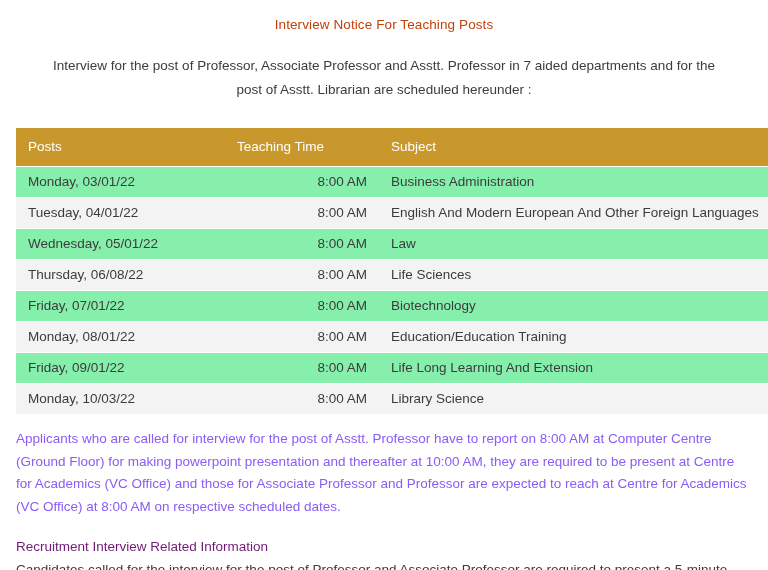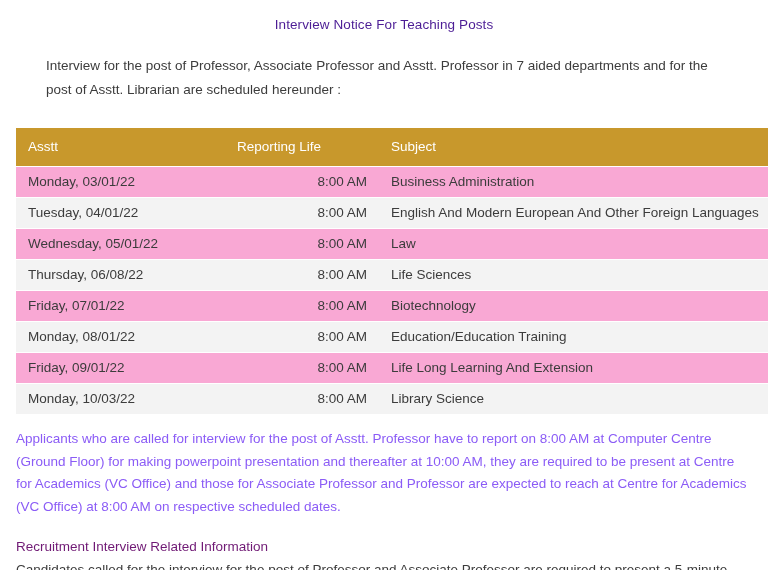--- a/index.html
+++ b/index.html
@@ -16,26 +16,26 @@
   }
   .page {
     width: 768px;
     height: 570px;
     position: relative;
     box-sizing: border-box;
   }
   .doc-title {
     text-align: center;
     font-size: 13.5px;
-    color: #4c1d95;
+    color: #c2410c;
     padding-top: 17px;
     letter-spacing: 0.1px;
   }
   .intro {
-    text-align: left;
+    text-align: center;
     font-size: 13.5px;
     color: #3c3c3c;
     line-height: 1.75;
     margin: 22px 46px 0 46px;
   }
   table.schedule {
     border-collapse: collapse;
     width: 736px;
     margin: 27px 16px 0 16px;
     table-layout: fixed;
@@ -47,21 +47,21 @@
     font-size: 13.5px;
     text-align: left;
     padding: 11px 12px 12px 12px;
     border: none;
   }
   table.schedule tbody td {
     font-size: 13.5px;
     color: #3c3c3c;
     padding: 7px 12px 8px 12px;
     border-top: 1px solid #ffffff;
-    background: #f9a8d4;
+    background: #86efac;
   }
   table.schedule tbody tr:nth-child(even) td {
     background: #f3f3f3;
   }
   td.col-time, th.col-time {
     text-align: right;
   }
   th.col-time {
     text-align: left;
     padding-left: 16px;
@@ -92,22 +92,22 @@
 
 <div class="page">
 
   <div class="doc-title">Interview Notice For Teaching Posts</div>
 
   <div class="intro">Interview for the post of Professor, Associate Professor and Asstt. Professor in 7 aided departments and for the post of Asstt. Librarian are scheduled hereunder :</div>
 
   <table class="schedule">
     <thead>
       <tr>
-        <th class="col-date">Asstt</th>
-        <th class="col-time">Reporting Life</th>
+        <th class="col-date">Posts</th>
+        <th class="col-time">Teaching Time</th>
         <th class="col-subject">Subject</th>
       </tr>
     </thead>
     <tbody>
       <tr>
         <td class="col-date">Monday, 03/01/22</td>
         <td class="col-time">8:00 AM</td>
         <td class="col-subject">Business Administration</td>
       </tr>
       <tr>

